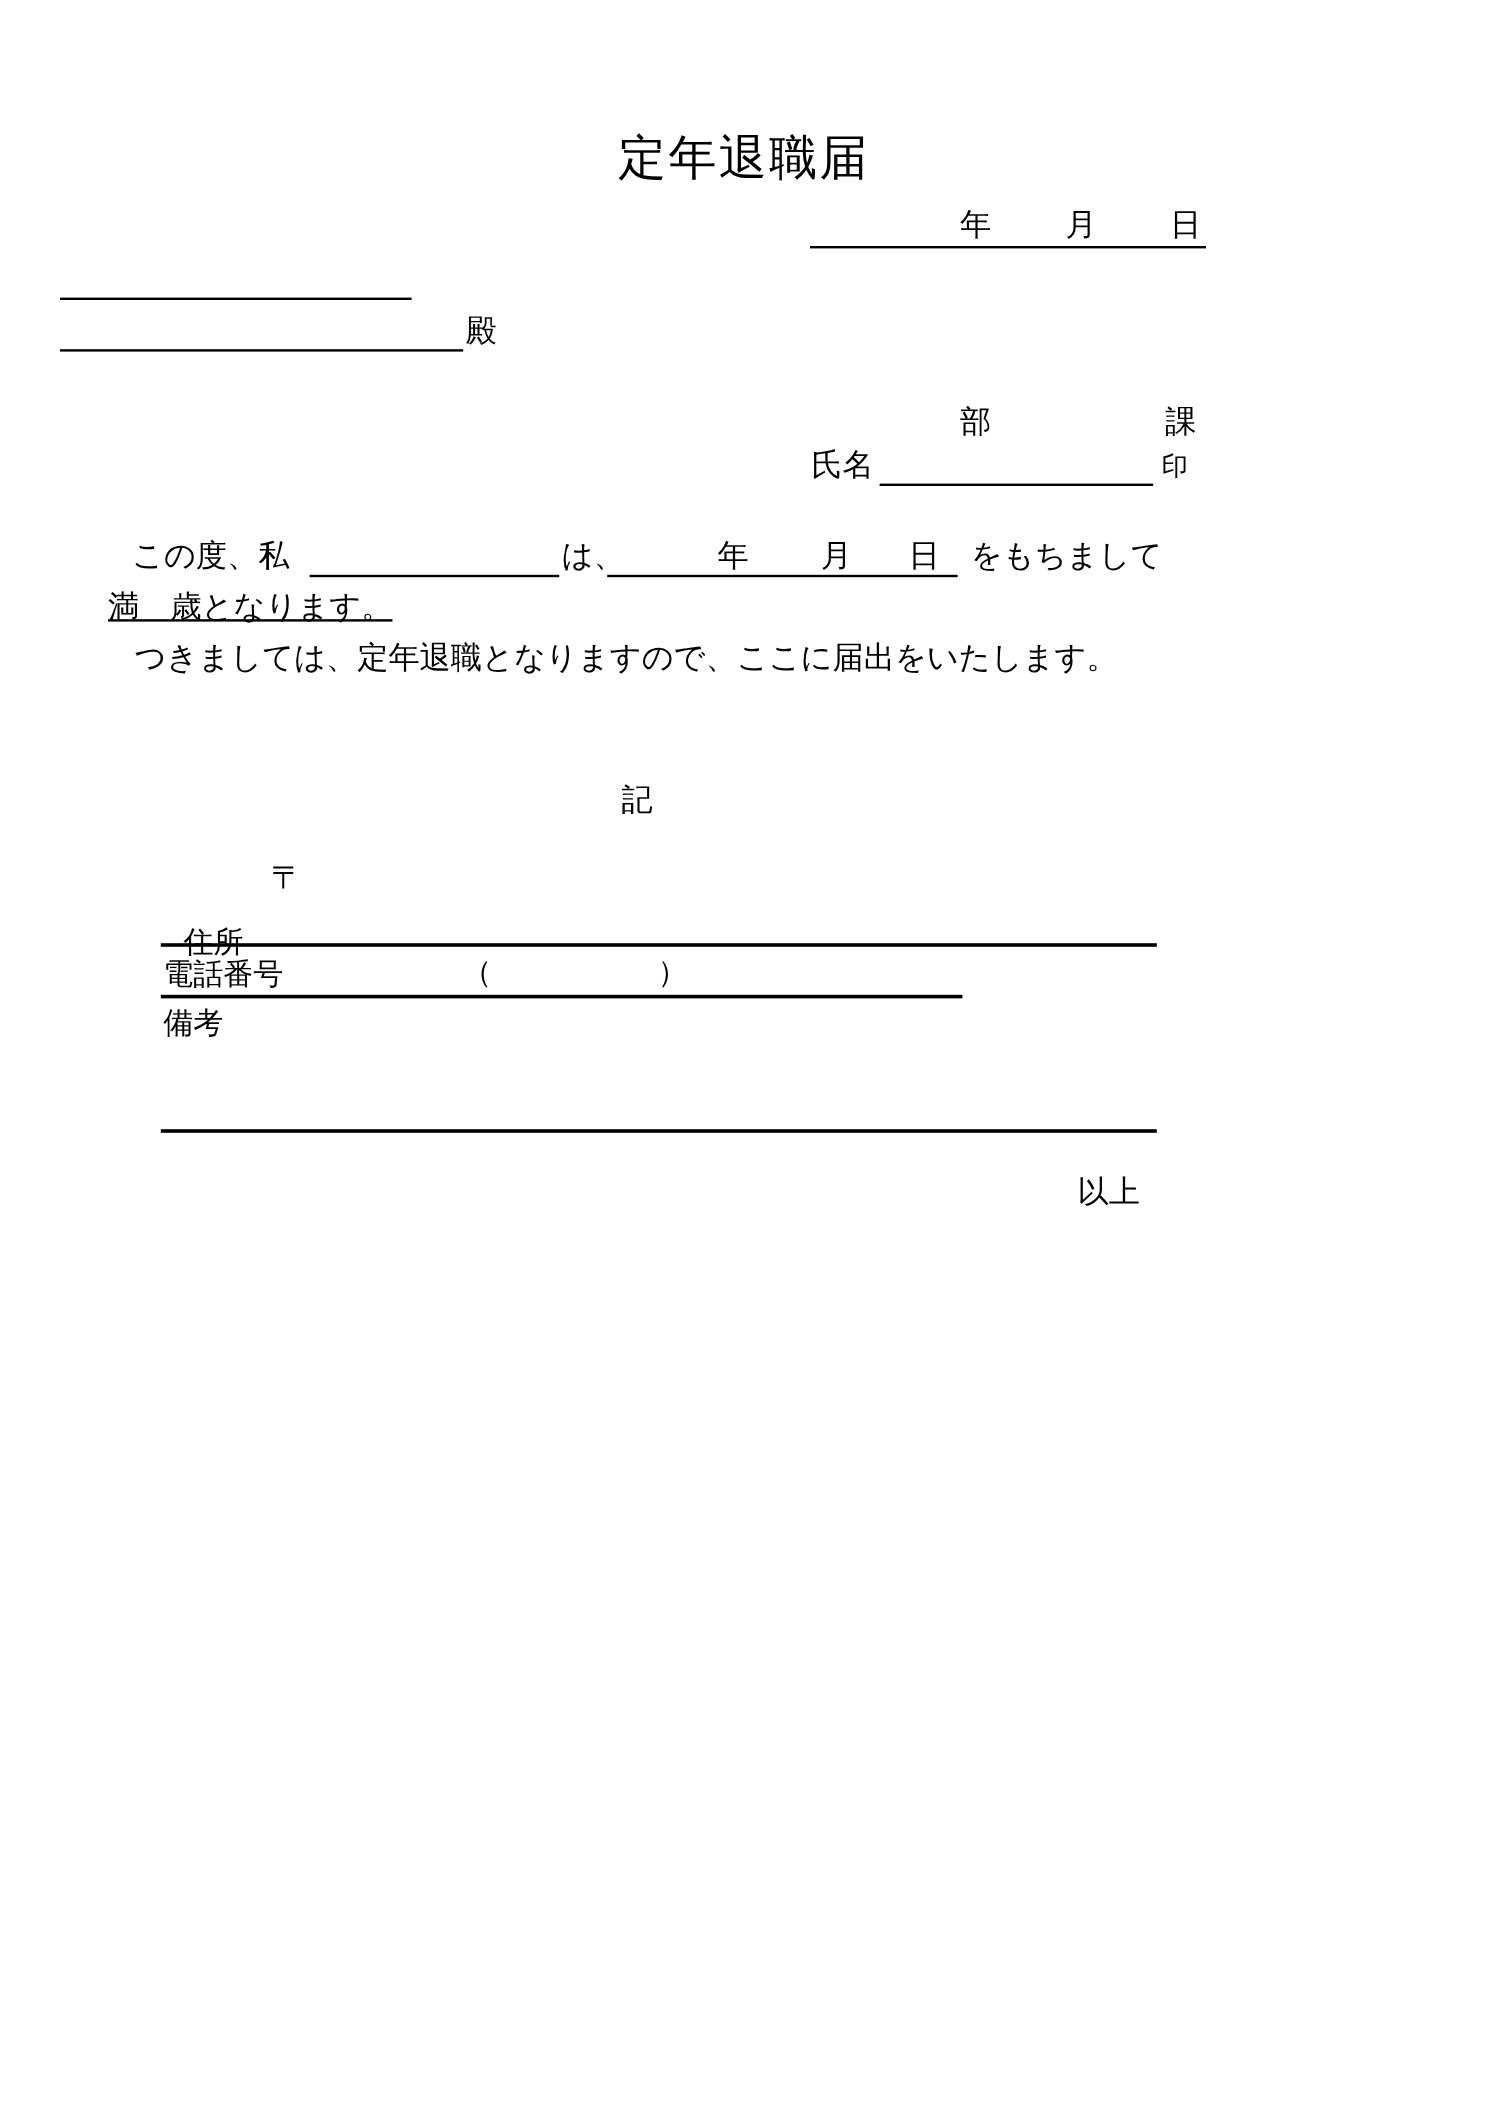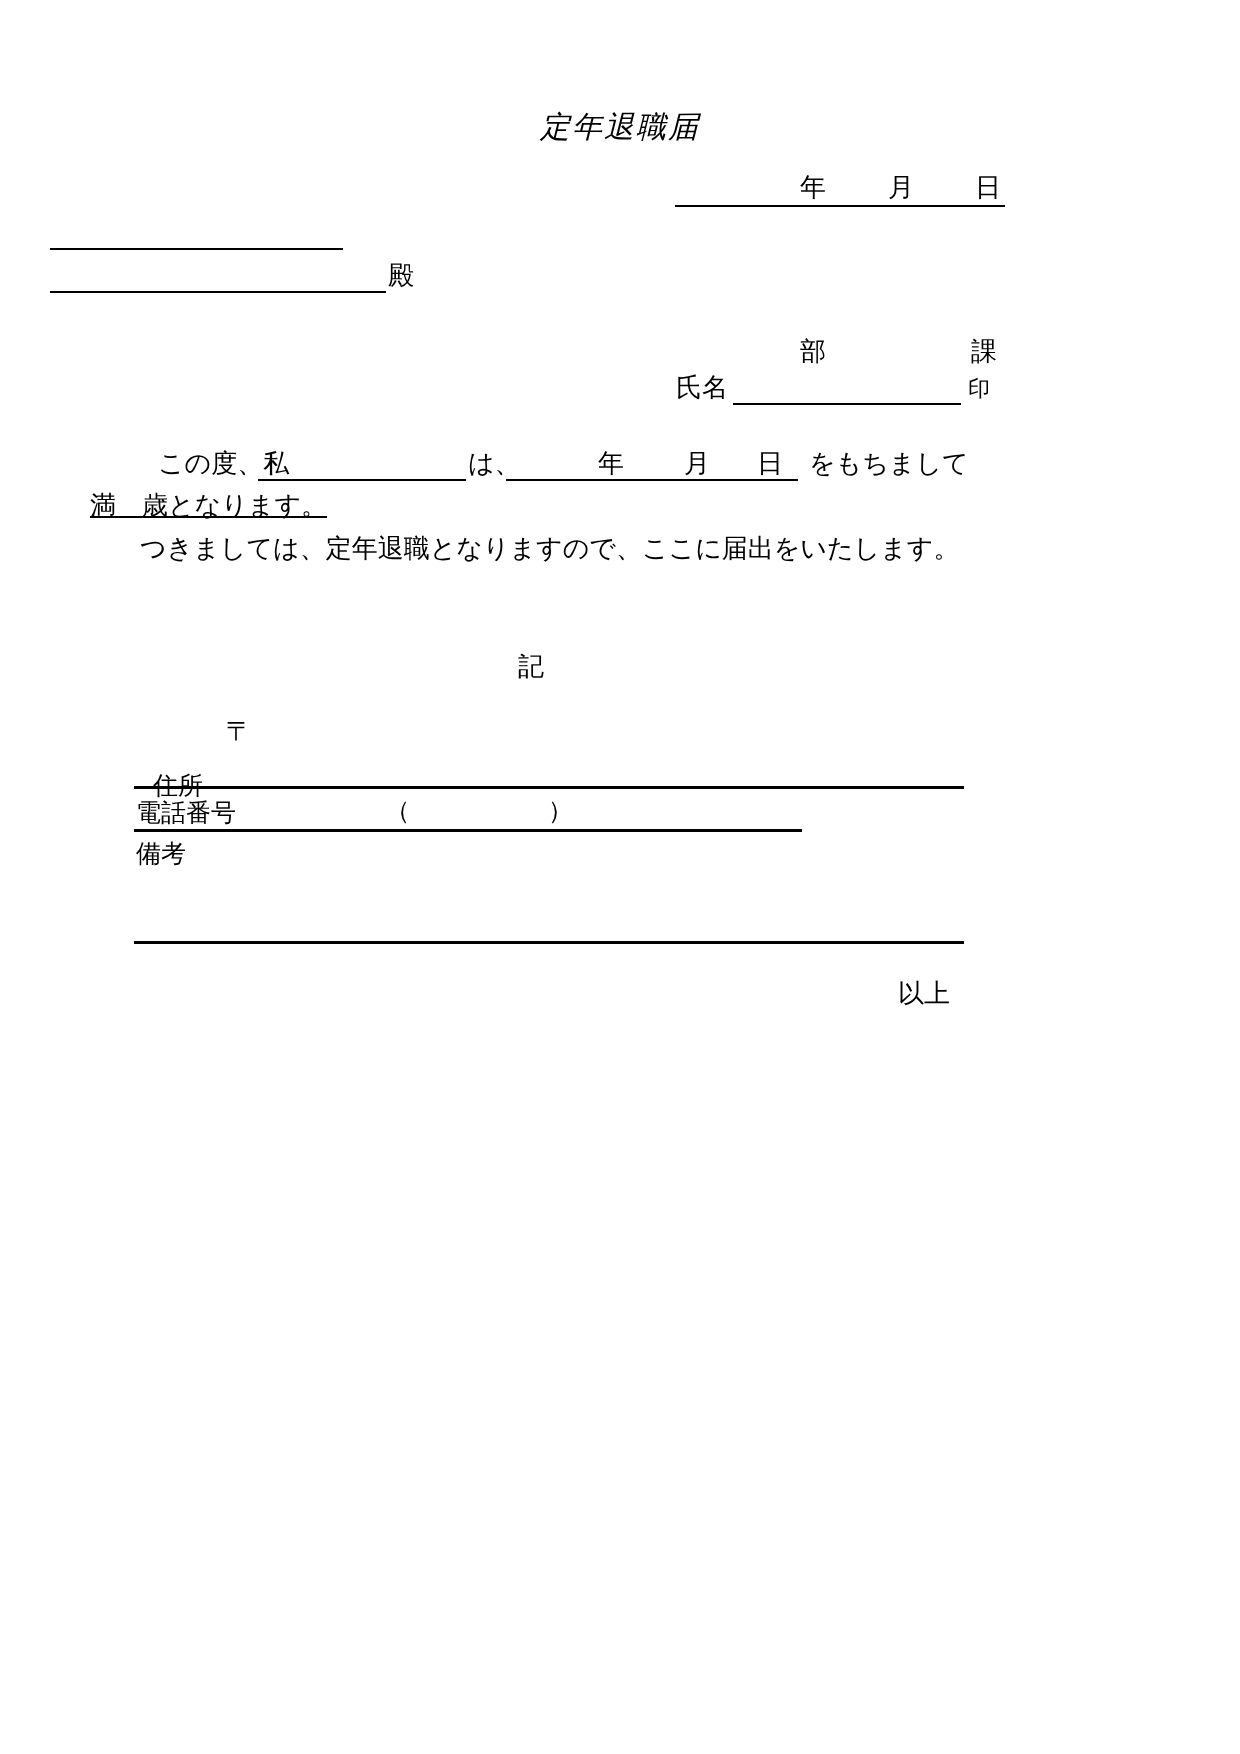--- a/index.html
+++ b/index.html
@@ -27,26 +27,25 @@
     font-weight: 400;
   }
 
   
   .doc-title {
     position: absolute;
     left: 0;
     top: 112px;
     width: 1240px;
     text-align: center;
-    font-size: 30px;
+    font-size: 40px;
     letter-spacing: 2px;
     font-weight: 400;
     line-height: 1;
     white-space: pre;
-    font-style: italic;
   }
 
   
   .rule {
     position: absolute;
     background: #000000;
     height: 2px;
   }
   .rule.thick { height: 3px; }
 
@@ -85,32 +84,32 @@
   <div class="rule" style="left:50px; top:291px; width:336px;"></div>
   <div class="t body-txt" style="left:388px; top:262px;">殿</div>
 
   <div class="t body-txt" style="left:800px; top:338px;">部</div>
   <div class="t body-txt" style="left:971px; top:338px;">課</div>
 
   <div class="t body-txt" style="left:676px; top:374px;">氏名</div>
   <div class="rule" style="left:733px; top:403px; width:228px;"></div>
   <div class="t small-txt" style="left:968px; top:378px;">印</div>
 
-  <div class="t body-txt" style="left:110px; top:450px;margin-left:48px;">この度、私</div>
+  <div class="t body-txt" style="left:110px; top:450px;">この度、私</div>
   <div class="rule" style="left:258px; top:479px; width:208px;"></div>
   <div class="t body-txt" style="left:468px; top:450px;">は、</div>
   <div class="t body-txt" style="left:598px; top:450px;">年</div>
   <div class="t body-txt" style="left:684px; top:450px;">月</div>
   <div class="t body-txt" style="left:757px; top:450px;">日</div>
   <div class="rule" style="left:506px; top:479px; width:292px;"></div>
   <div class="t body-txt" style="left:809px; top:450px;">をもちまして</div>
 
   <div class="t body-txt" style="left:90px; top:492px;text-decoration:underline;">満　歳となります。</div>
 
-  <div class="t body-txt" style="left:112px; top:535px;margin-left:28px;">つきましては、定年退職となりますので、ここに届出をいたします。</div>
+  <div class="t body-txt" style="left:112px; top:535px;">つきましては、定年退職となりますので、ここに届出をいたします。</div>
 
 
   <div class="t body-txt" style="left:518px; top:653px;">記</div>
 
   <div class="t label-txt" style="left:153px; top:773px;">住所</div>
   <div class="postal" style="left:226px; top:718px;">〒</div>
   <div class="rule thick" style="left:134px; top:786px; width:830px;"></div>
 
   <div class="t label-txt" style="left:136px; top:800px;">電話番号</div>
   <div class="t label-txt" style="left:385px; top:798px;">（</div>

